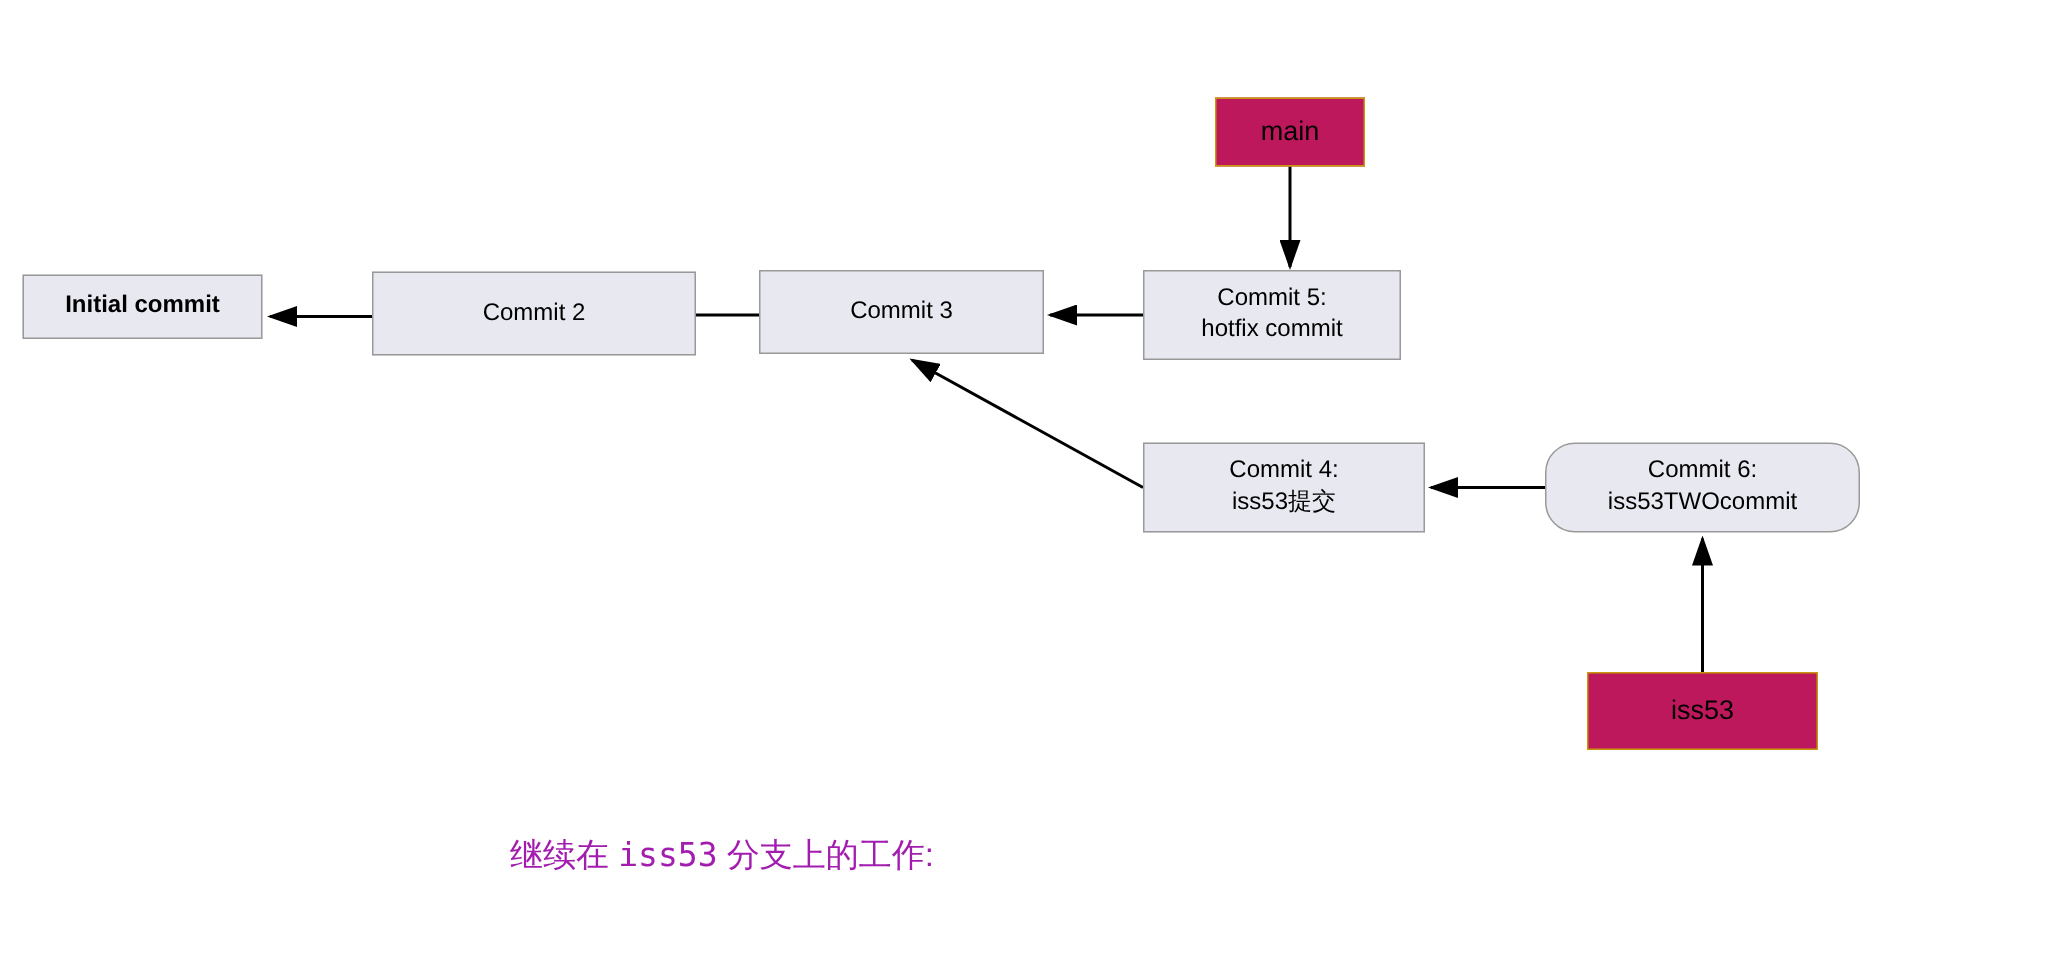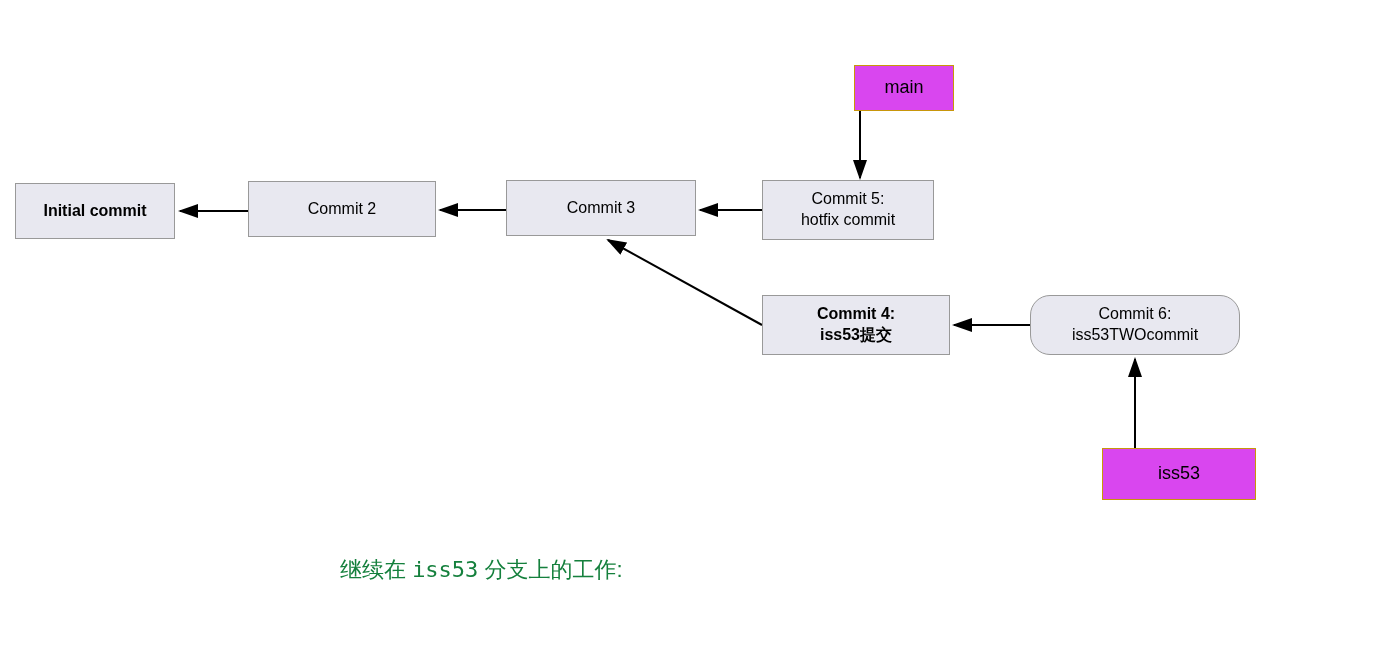--- a/index.html
+++ b/index.html
@@ -25,29 +25,28 @@
       font-size: 16px;
       border: 1.5px solid #999;
       background: #e8e8f0;
       padding: 6px 10px;
       line-height: 1.3;
     }
     .node.bold-text {
       font-weight: bold;
     }
     .node.yellow {
-      background: #d946ef;
+      background: #be185d;
       border: 1.5px solid #c8960a;
       font-size: 18px;
       font-weight: normal;
-      margin-left: 44px;
     }
     .bottom-text {
       position: absolute;
-      color: #15803d;
+      color: #a21caf;
       font-size: 22px;
     }
     svg.arrows {
       position: absolute;
       top: 0;
       left: 0;
       width: 1379px;
       height: 647px;
       overflow: visible;
       pointer-events: none;
@@ -72,29 +71,29 @@
 
     <line x1="762" y1="325" x2="608" y2="240" stroke="#000" stroke-width="2" marker-end="url(#arrowhead)"></line>
 
     <line x1="1030" y1="325" x2="954" y2="325" stroke="#000" stroke-width="2" marker-end="url(#arrowhead)"></line>
 
     <line x1="860" y1="111" x2="860" y2="178" stroke="#000" stroke-width="2" marker-end="url(#arrowhead)"></line>
 
     <line x1="1135" y1="448" x2="1135" y2="359" stroke="#000" stroke-width="2" marker-end="url(#arrowhead)"></line>
   </svg>
 
-  <div class="node bold-text" style="left:15px; top:183px; width:160px; height:56px;">Initial commit</div>
+  <div class="node bold-text" style="left:15px; top:183px; width:160px; height:43px;">Initial commit</div>
 
-  <div class="node" style="left:248px; top:181px; width:188px; height:56px;">Commit 2</div>
+  <div class="node" style="left:248px; top:181px; width:216px; height:56px;">Commit 2</div>
 
   <div class="node" style="left:506px; top:180px; width:190px; height:56px;">Commit 3</div>
 
   <div class="node" style="left:762px; top:180px; width:172px; height:60px;">Commit 5:<br>hotfix commit</div>
 
-  <div class="node" style="left:762px; top:295px; width:188px; height:60px;font-weight:bold;">Commit 4:<br>iss53提交</div>
+  <div class="node" style="left:762px; top:295px; width:188px; height:60px;">Commit 4:<br>iss53提交</div>
 
   <div class="node" style="left:1030px; top:295px; width:210px; height:60px;border-radius:20px;">Commit 6:<br>iss53TWOcommit</div>
 
   <div class="node yellow" style="left:810px; top:65px; width:100px; height:46px;">main</div>
 
   <div class="node yellow" style="left:1058px; top:448px; width:154px; height:52px;">iss53</div>
 
   <div class="bottom-text" style="left:340px; top:555px;">继续在 <span style="font-family:monospace;">iss53</span> 分支上的工作:</div>
 </div>
 

